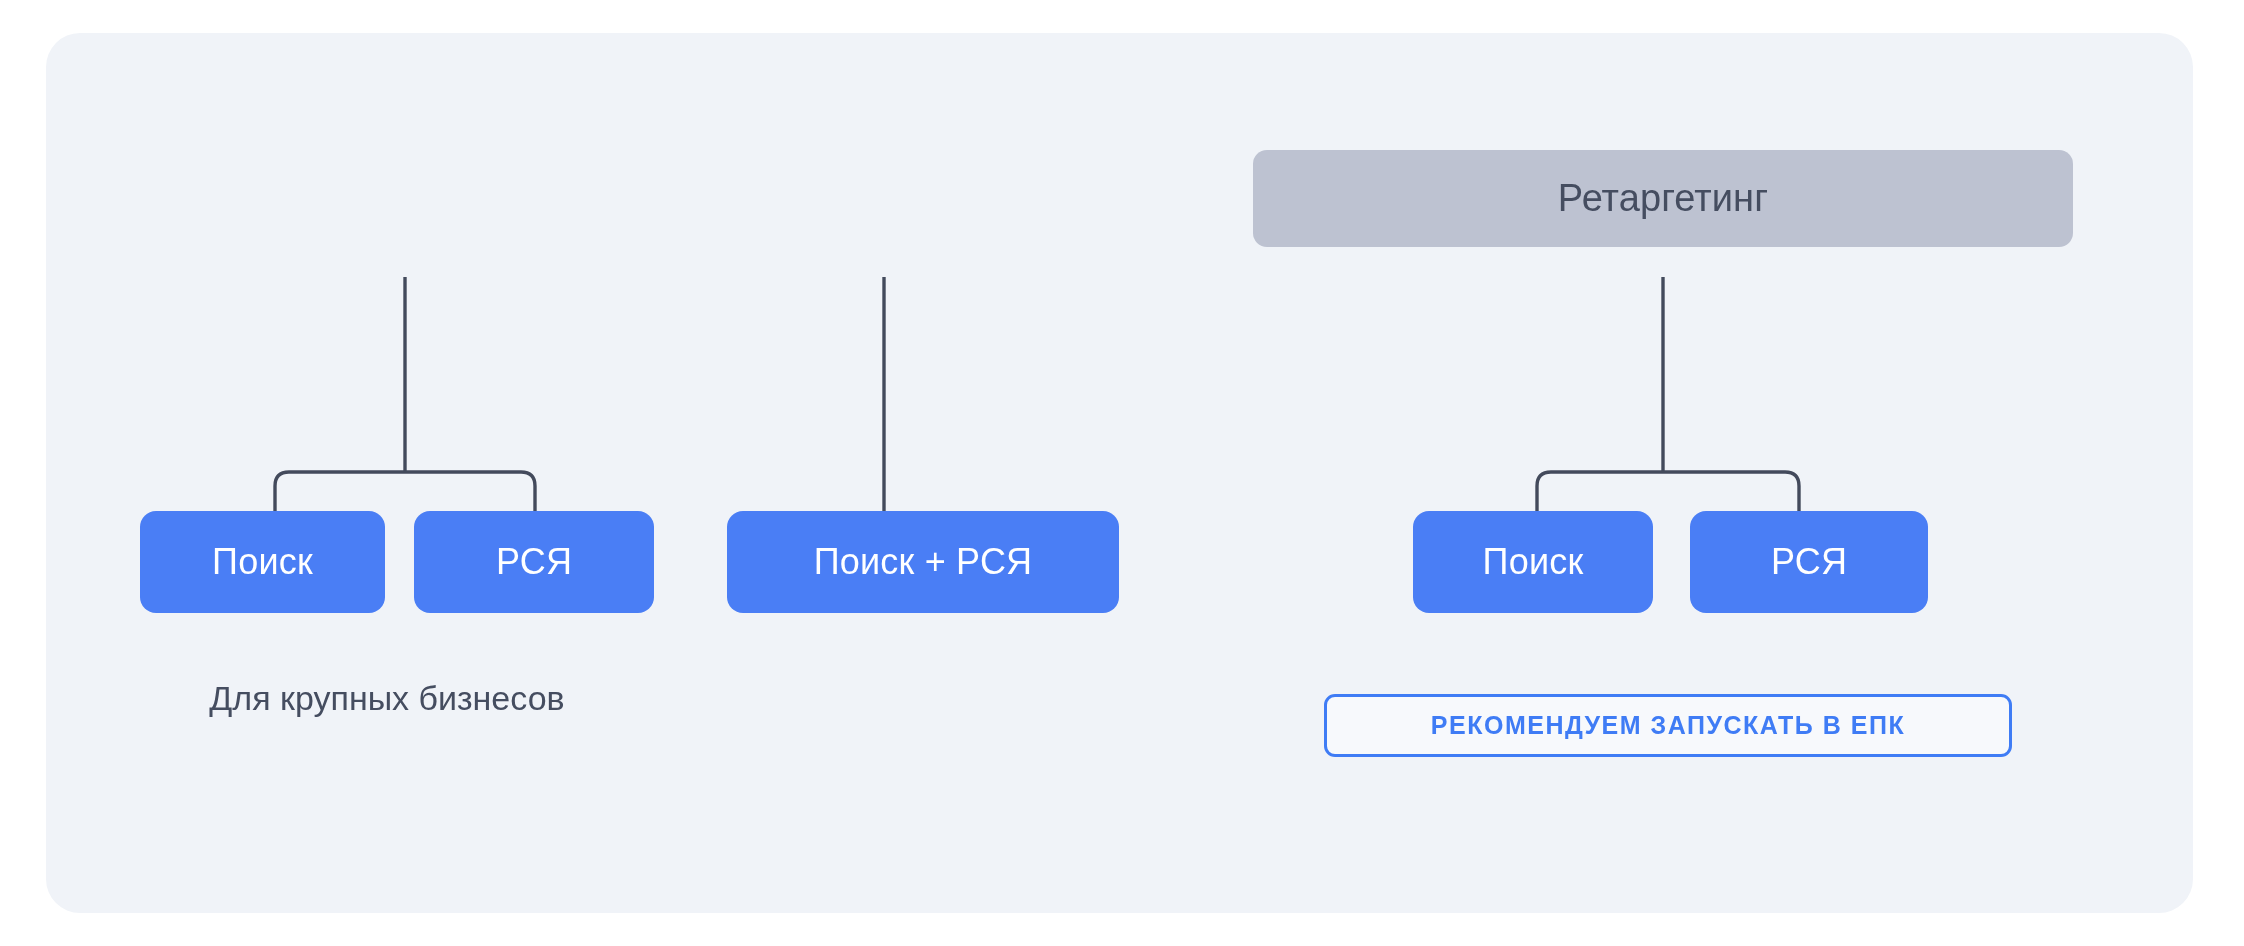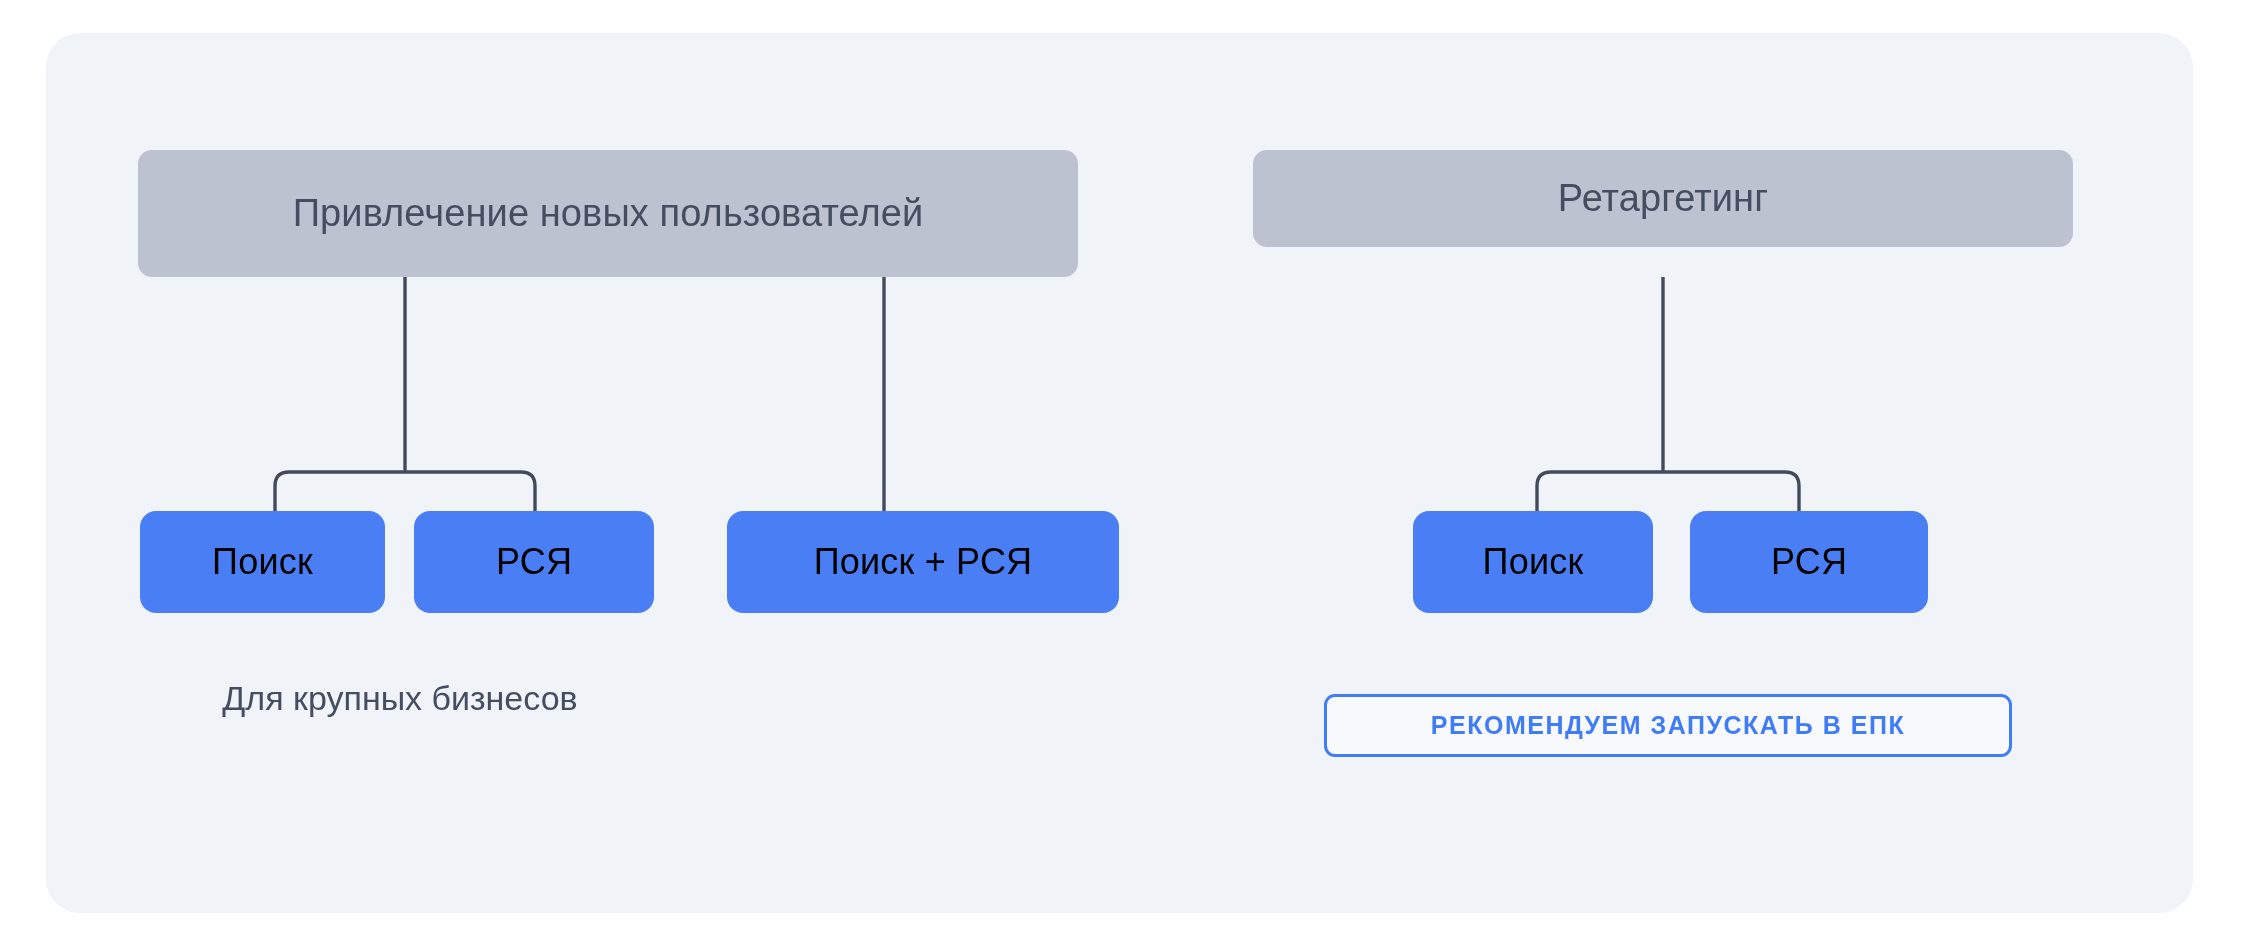--- a/index.html
+++ b/index.html
@@ -82,21 +82,21 @@
     position: absolute;
     background: #4a7ef5;
     border-radius: 16px;
     display: flex;
     align-items: center;
     justify-content: center;
     box-sizing: border-box;
     cursor: pointer;
   }
   .channel-btn-label {
-    color: #000000;
+    color: #ffffff;
     font-size: 36px;
     font-weight: 400;
     line-height: 1;
     white-space: nowrap;
     letter-spacing: 0.2px;
   }
 
   #btn-acq-search  { left: 140px;  top: 511px; width: 245px; height: 102px; }
   #btn-acq-rsya    { left: 414px;  top: 511px; width: 240px; height: 102px; }
   #btn-acq-combo   { left: 688px;  top: 511px; width: 392px; height: 102px; margin-left: 39px; }
@@ -106,21 +106,21 @@
   
   .caption {
     position: absolute;
     color: #454d60;
     font-size: 34px;
     font-weight: 400;
     line-height: 1.28;
     text-align: center;
   }
   #caption-large-business {
-    left: 180px;
+    left: 167px;
     top: 677px;
     width: 440px;
   }
   #caption-small-business {
     left: 690px;
     top: 677px;
     width: 390px;
   }
 
   
@@ -161,23 +161,20 @@
       <path d="M 405 277 L 405 472"></path>
       <path d="M 275 511 L 275 486 Q 275 472 289 472 L 521 472 Q 535 472 535 486 L 535 511"></path>
 
       <path d="M 884 277 L 884 511"></path>
 
       <path d="M 1663 277 L 1663 472"></path>
       <path d="M 1537 511 L 1537 486 Q 1537 472 1551 472 L 1785 472 Q 1799 472 1799 486 L 1799 511"></path>
     </g>
   </svg>
 
-  <div class="group-header" id="group-header-acquisition">
-    <span class="group-header-label">Привлечение новых пользователей</span>
-  </div>
 
   <div class="group-header" id="group-header-retargeting">
     <span class="group-header-label">Ретаргетинг</span>
   </div>
 
   <div class="channel-btn" id="btn-acq-search">
     <span class="channel-btn-label">Поиск</span>
   </div>
   <div class="channel-btn" id="btn-acq-rsya">
     <span class="channel-btn-label">РСЯ</span>

